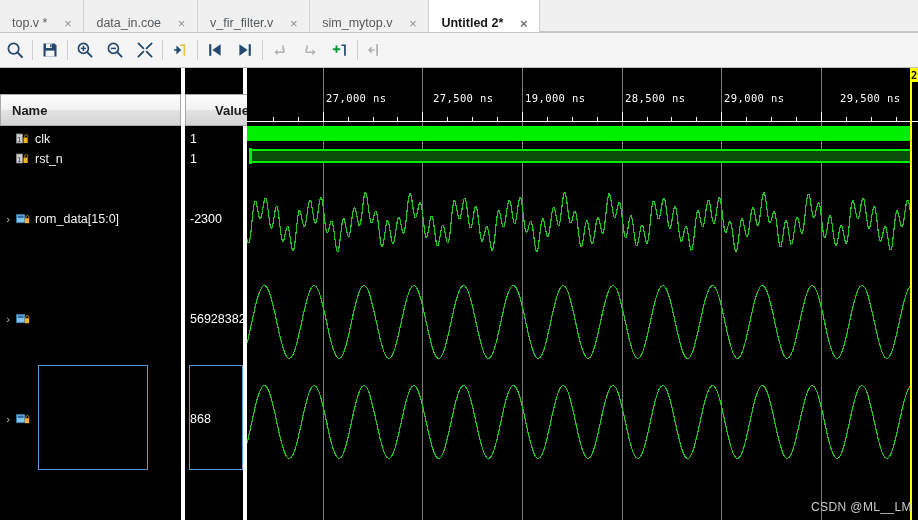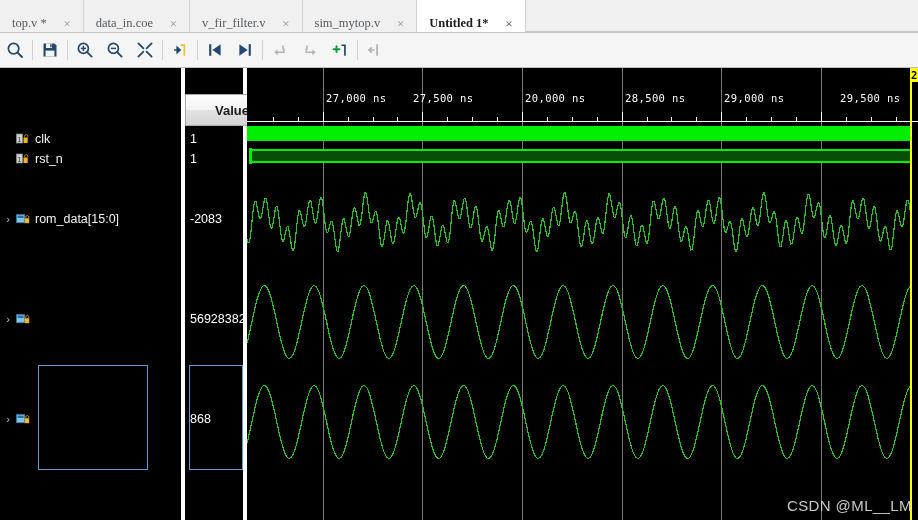--- a/index.html
+++ b/index.html
@@ -24,21 +24,20 @@
     display:flex;align-items:center;
     padding:14px 9px 0 12px;
     height:32px;
     box-sizing:border-box;
     border-right:1px solid #d2d2d2;
     color:#555a5e;
     font-size:12.5px;
     cursor:default;
     white-space:nowrap;
     background:#f0f0f0;
-    font-family:Liberation Serif, serif;
   }
   .tab.active{
     background:#ffffff;
     color:#1b1b1b;
     font-weight:bold;
     border-right:1px solid #d2d2d2;
   }
   .tab .tlabel{margin-right:14px;}
   .tab .tclose{
     color:#8b9096;font-size:13px;line-height:1;
@@ -141,21 +140,21 @@
 
   .wrow{position:absolute;left:0;width:671px;}
   .digi-hi{position:absolute;background:#00ee00;}
   .digi-band{position:absolute;background:#0a4c0a;}
   .digi-edge{position:absolute;background:#00ee00;height:2px;}
 
   svg.anawave{display:block;position:absolute;left:0;top:0;}
 
   .watermark{
     position:absolute;right:6px;bottom:6px;
-    color:#c9c9c9;font-size:15px;
+    color:#c9c9c9;font-size:12px;
     font-family:"Liberation Sans",sans-serif;
     letter-spacing:.4px;
     pointer-events:none;
   }
 </style>
 </head>
 <body>
 
 <div id="app">
 
@@ -170,21 +169,21 @@
       </div>
       <div class="tab">
         <span class="tlabel">v_fir_filter.v</span>
         <span class="tclose">×</span>
       </div>
       <div class="tab">
         <span class="tlabel">sim_mytop.v</span>
         <span class="tclose">×</span>
       </div>
       <div class="tab active">
-        <span class="tlabel">Untitled 1*</span>
+        <span class="tlabel">Untitled 2*</span>
         <span class="tclose">×</span>
       </div>
       <div class="tabfill"></div>
     </div>
 
   <div class="toolbar" id="toolbar">
       <div class="tb-btn" title="Search">
         <svg width="18" height="18" viewBox="0 0 18 18" fill="none">
           <circle cx="7.6" cy="7.6" r="5.2" stroke="#24486e" stroke-width="1.7"></circle>
           <line x1="11.4" y1="11.4" x2="16" y2="16" stroke="#24486e" stroke-width="1.9" stroke-linecap="round"></line>
@@ -277,20 +276,23 @@
         </svg>
       </div>
     </div>
 
   <div class="vsplit"></div>
   <div class="namecol"></div>
   <div class="valcol"></div>
   <div class="gutter1"></div>
   <div class="gutter2"></div>
 
+  <div class="colhdr" id="hdr-name">
+    <span>Name</span>
+  </div>
   <div class="colhdr" id="hdr-value">
     <span>Value</span>
   </div>
 
   <div class="rowsarea" id="rowsarea">
       <div class="sigrow" style="top: 3px;">
         <span class="sr-arrow blank">›</span>
         <span class="sr-icon"><svg width="15" height="12" viewBox="0 0 15 12">
             <rect x="0.5" y="1" width="6" height="9" fill="#cfcfcf" stroke="#8d8d8d" stroke-width="0.7"></rect>
             <text x="1" y="8.6" font-size="7" fill="#3a3a3a" font-family="monospace">1</text>
@@ -314,21 +316,21 @@
       <div class="sigrow" style="top: 83px;">
         <span class="sr-arrow">›</span>
         <span class="sr-icon"><svg width="15" height="12" viewBox="0 0 15 12">
             <rect x="0.4" y="1.4" width="8.4" height="8.4" fill="#7fc4ee" stroke="#2f6f9e" stroke-width="0.7"></rect>
             <rect x="1.6" y="2.6" width="6" height="2.4" fill="#2f6f9e"></rect>
             <path d="M8.8 5.2h4.4v5H8.8z" fill="#f0b429"></path>
             <path d="M9.8 5.2V4a1.5 1.5 0 0 1 3 0v1.2" stroke="#c08a10" stroke-width="0.9" fill="none"></path>
           </svg></span>
         <span class="sr-name">rom_data[15:0]</span>
       </div>
-      <div class="sr-val" style="top: 83px; height: 20px; line-height: 20px;">-2083</div>
+      <div class="sr-val" style="top: 83px; height: 20px; line-height: 20px;">-2300</div>
       <div class="sigrow" style="top: 183px;">
         <span class="sr-arrow">›</span>
         <span class="sr-icon"><svg width="15" height="12" viewBox="0 0 15 12">
             <rect x="0.4" y="1.4" width="8.4" height="8.4" fill="#7fc4ee" stroke="#2f6f9e" stroke-width="0.7"></rect>
             <rect x="1.6" y="2.6" width="6" height="2.4" fill="#2f6f9e"></rect>
             <path d="M8.8 5.2h4.4v5H8.8z" fill="#f0b429"></path>
             <path d="M9.8 5.2V4a1.5 1.5 0 0 1 3 0v1.2" stroke="#c08a10" stroke-width="0.9" fill="none"></path>
           </svg></span>
       </div>
       <div class="sr-val" style="top: 183px; height: 20px; line-height: 20px;">569283822</div>
@@ -370,23 +372,23 @@
         <div class="rul-minor" style="left: 449px;"></div>
         <div class="rul-minor" style="left: 499px;"></div>
         <div class="rul-minor" style="left: 524px;"></div>
         <div class="rul-minor" style="left: 549px;"></div>
         <div class="rul-minor" style="left: 599px;"></div>
         <div class="rul-minor" style="left: 624px;"></div>
         <div class="rul-minor" style="left: 649px;"></div>
         <div class="rul-major" style="left: 76px;"></div>
         <div class="rul-label" style="left: 79px;">27,000 ns</div>
         <div class="rul-major" style="left: 175px;"></div>
-        <div class="rul-label" style="left: 166px;">27,500 ns</div>
+        <div class="rul-label" style="left: 186px;">27,500 ns</div>
         <div class="rul-major" style="left: 275px;"></div>
-        <div class="rul-label" style="left: 278px;">20,000 ns</div>
+        <div class="rul-label" style="left: 278px;">19,000 ns</div>
         <div class="rul-major" style="left: 375px;"></div>
         <div class="rul-label" style="left: 378px;">28,500 ns</div>
         <div class="rul-major" style="left: 474px;"></div>
         <div class="rul-label" style="left: 477px;">29,000 ns</div>
         <div class="rul-major" style="left: 574px;"></div>
         <div class="rul-label" style="left: 593px;">29,500 ns</div>
         <div class="rul-base"></div>
       </div>
     <div id="wavebody">
         <div class="wrow" style="top: 56px; height: 20px;">

